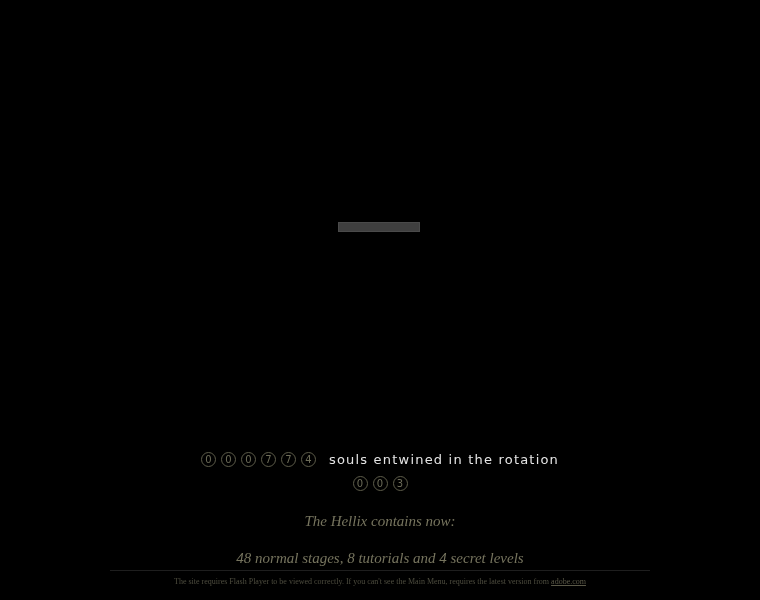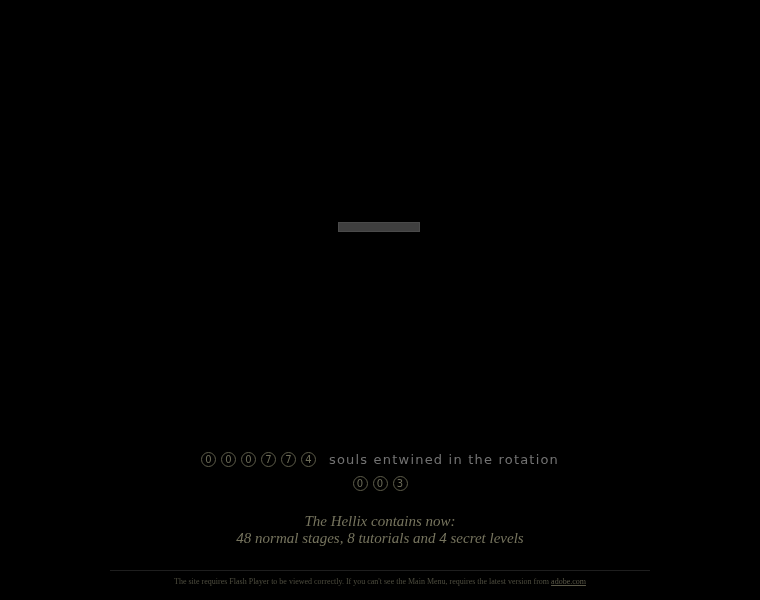--- a/index.html
+++ b/index.html
@@ -72,39 +72,39 @@
     color: #6e6d59;
     font-size: 10px;
     line-height: 14px;
     text-align: center;
     font-family: "DejaVu Sans", sans-serif;
     box-sizing: border-box;
   }
   .counter-text {
     margin-left: 8px;
     font-size: 13px;
-    color: #737373;
+    color: #e5e5e5;
     letter-spacing: 1.2px;
     font-family: "DejaVu Sans", sans-serif;
   }
 
   
   .contains {
     position: absolute;
     left: 0;
     top: 513px;
     width: 760px;
     text-align: center;
     font-family: "Liberation Serif", serif;
     font-style: italic;
     color: #76745e;
   }
   .contains .line1 {
     font-size: 15px;
-    margin-bottom: 0;
+    margin-bottom: 20px;
   }
   .contains .line2 {
     font-size: 15px;
   }
 
   
   .footer {
     position: absolute;
     left: 110px;
     top: 570px;

